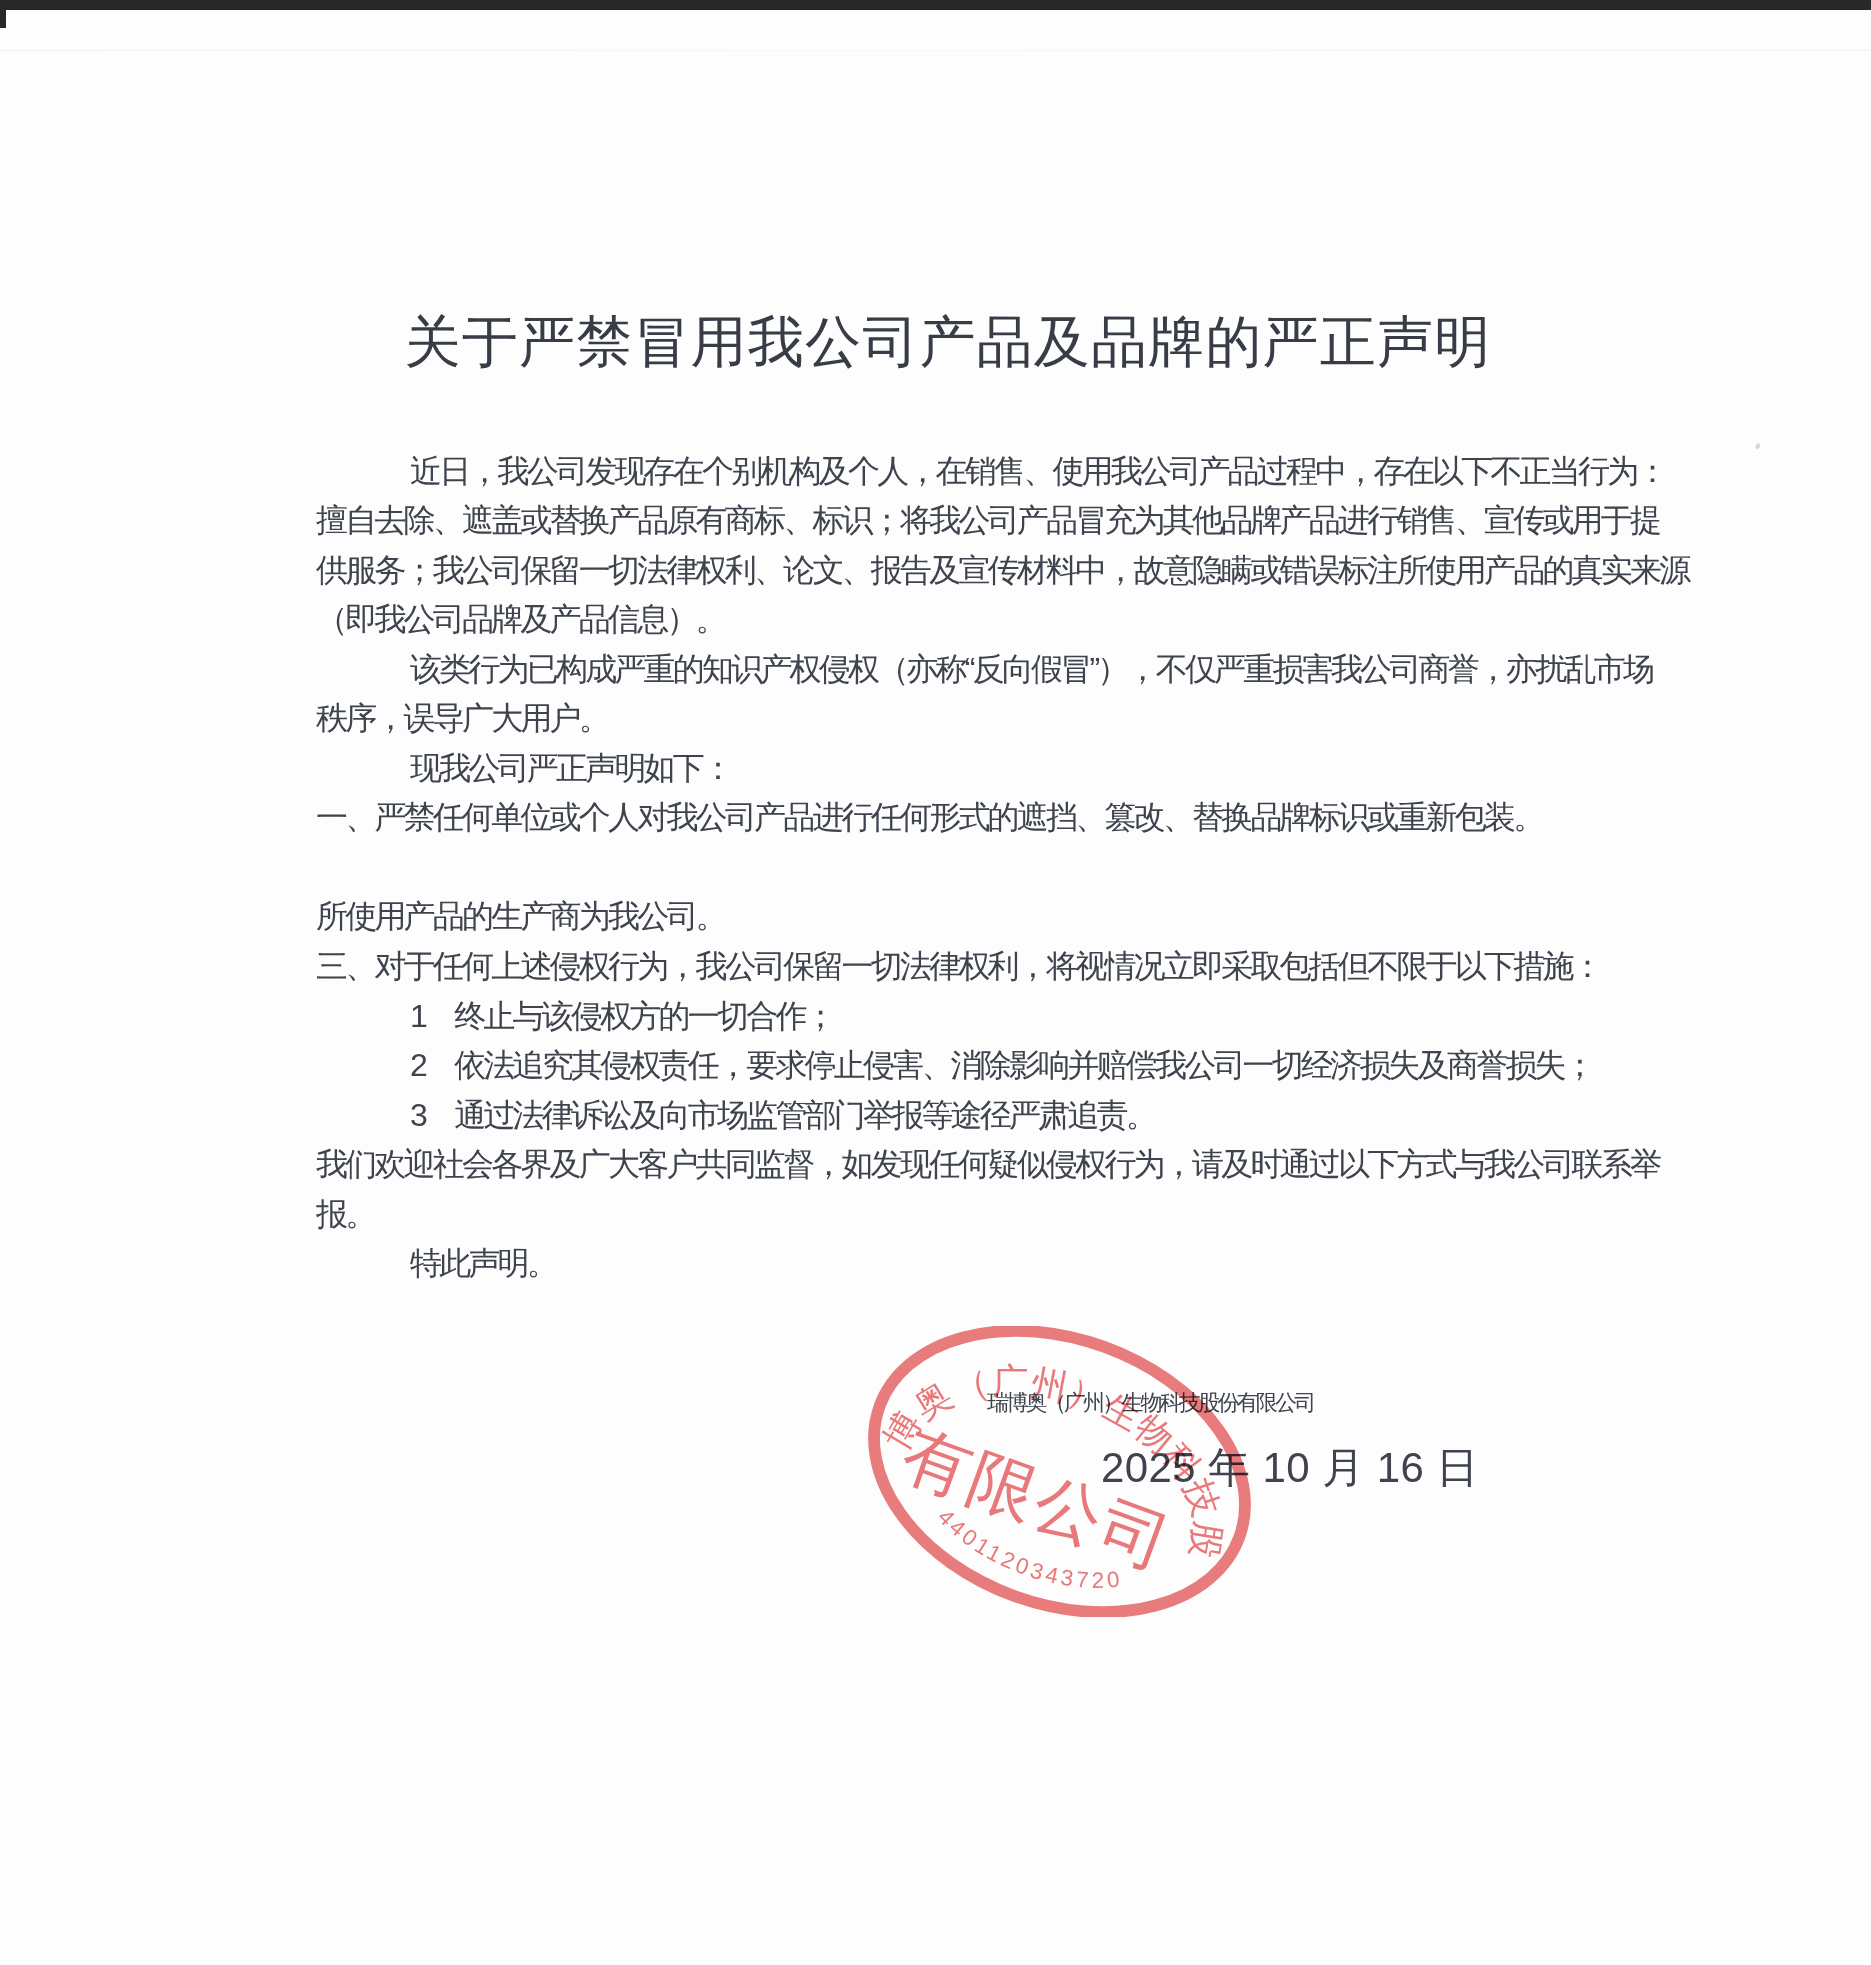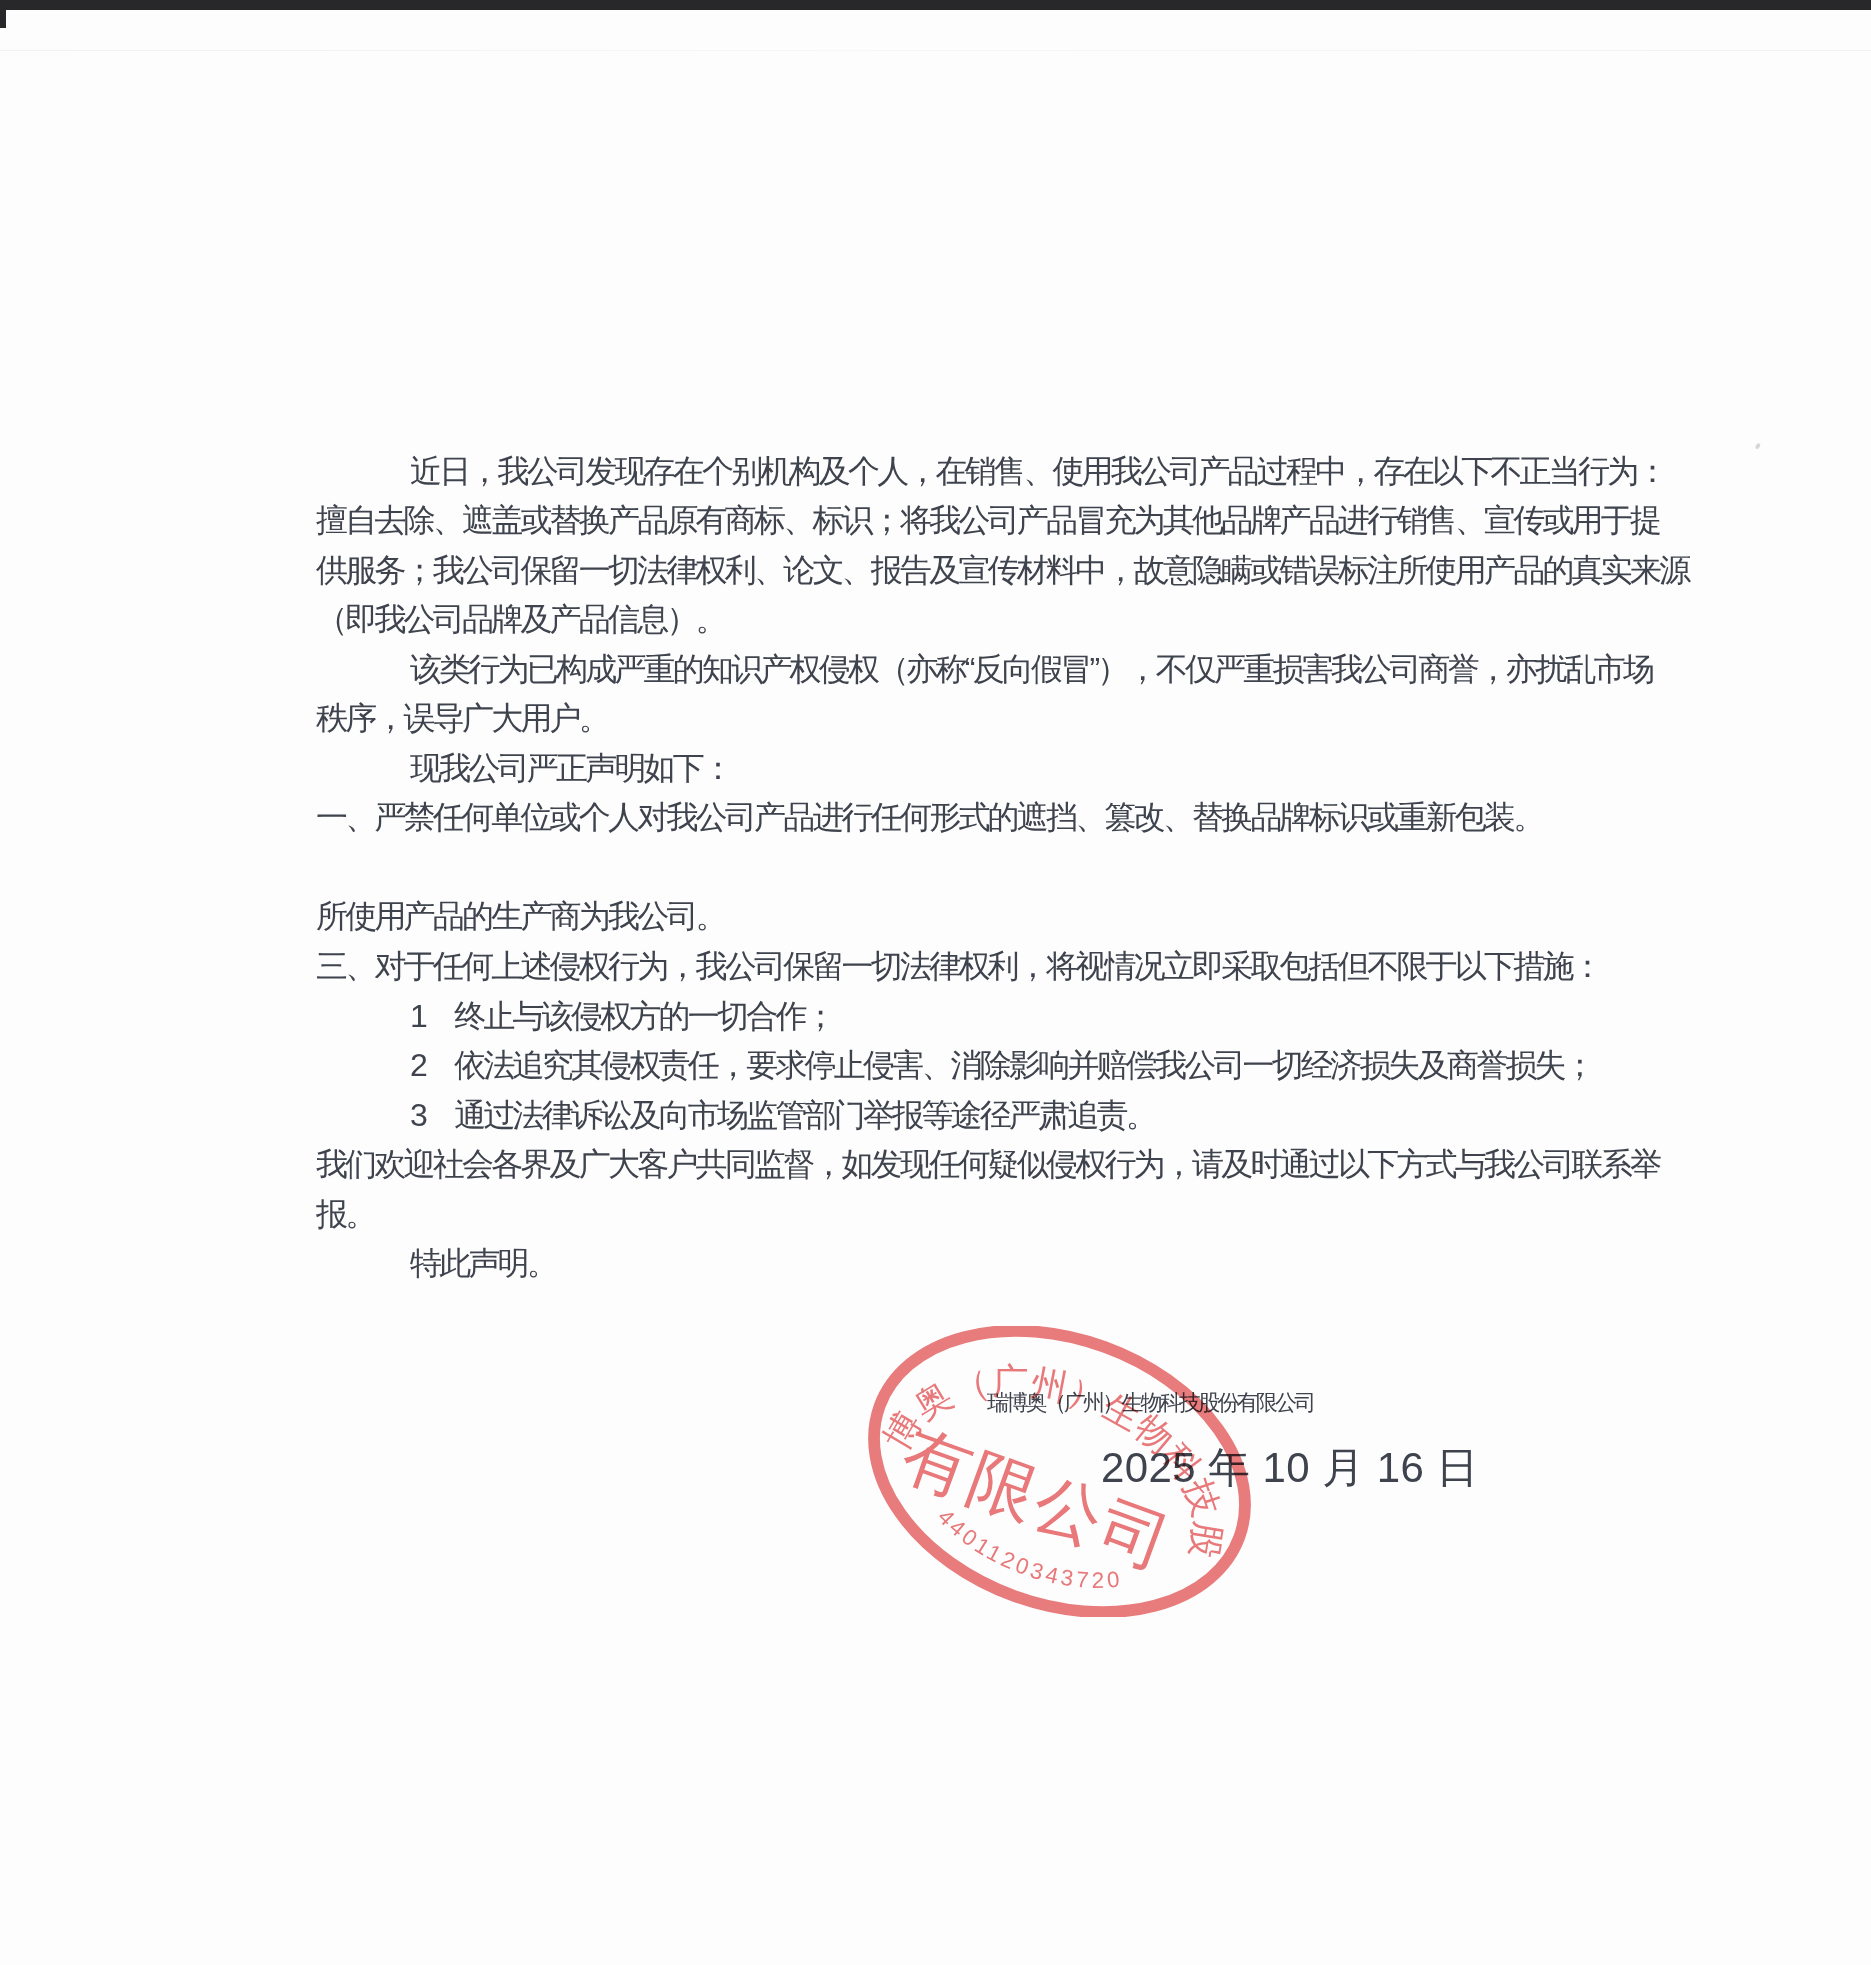--- a/index.html
+++ b/index.html
@@ -42,20 +42,21 @@
 </style>
 </head>
 <body>
 
 <div class="page">
 
   <div class="scan-band"></div>
   <div class="scan-band-left"></div>
   <div class="crease"></div>
 
+  <div class="doc-title">关于严禁冒用我公司产品及品牌的严正声明</div>
 
   <div class="line indent" style="top:453px">近日，我公司发现存在个别机构及个人，在销售、使用我公司产品过程中，存在以下不正当行为：</div>
   <div class="line" style="top:502px">擅自去除、遮盖或替换产品原有商标、标识；将我公司产品冒充为其他品牌产品进行销售、宣传或用于提</div>
   <div class="line" style="top:552px">供服务；我公司保留一切法律权利、论文、报告及宣传材料中，故意隐瞒或错误标注所使用产品的真实来源</div>
   <div class="line" style="top:601px">（即我公司品牌及产品信息）。</div>
   <div class="line indent" style="top:651px">该类行为已构成严重的知识产权侵权（亦称“反向假冒”），不仅严重损害我公司商誉，亦扰乱市场</div>
   <div class="line" style="top:700px">秩序，误导广大用户。</div>
   <div class="line indent" style="top:750px">现我公司严正声明如下：</div>
   <div class="line" style="top:799px">一、严禁任何单位或个人对我公司产品进行任何形式的遮挡、篡改、替换品牌标识或重新包装。</div>
   <div class="line" style="top:898px">所使用产品的生产商为我公司。</div>

